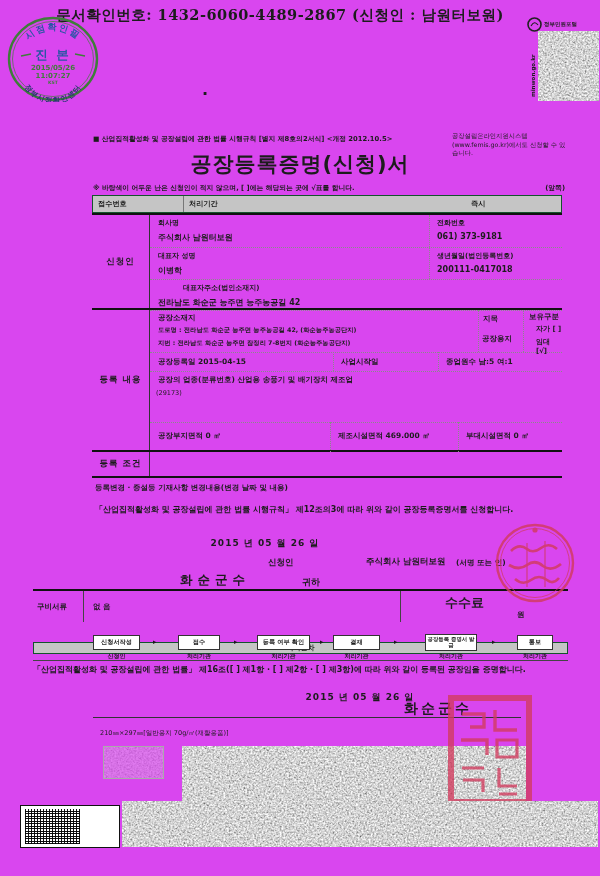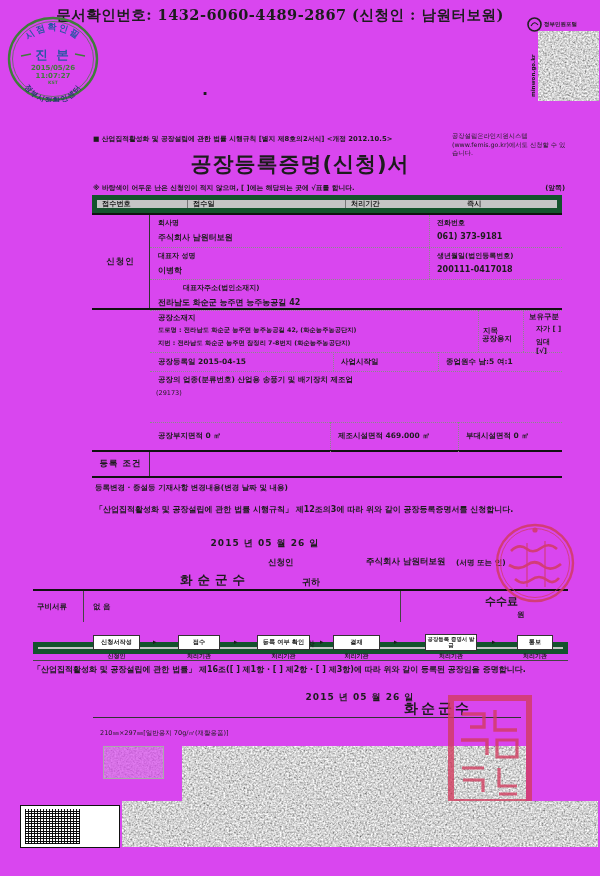--- a/index.html
+++ b/index.html
@@ -4,21 +4,21 @@
 <style>
   html,body{margin:0;padding:0;background:#e8e8e8;}
   .page{position:relative;width:600px;height:876px;background:#d946ef;margin:0 auto;
         font-family:"DejaVu Sans",sans-serif;color:#1c1c1c;overflow:hidden;}
   .abs{position:absolute;}
   .b{font-weight:700;}
   .docnum{font-family:"DejaVu Serif",serif;font-weight:700;font-size:14.5px;letter-spacing:.5px;text-align:center;}
   .small-note{font-size:6.8px;font-weight:700;line-height:1.3;}
   .tiny{font-size:6.3px;line-height:1.35;}
   .title{font-size:21px;font-weight:800;letter-spacing:1px;text-align:center;}
-  .grayrow{background:#c5c5c5;border:5px solid #14532d;box-sizing:border-box;display:flex;align-items:flex-end;font-size:7.2px;font-weight:700;}
+  .grayrow{background:#c5c5c5;border:1px solid #14532d;box-sizing:border-box;display:flex;align-items:flex-end;font-size:7.2px;font-weight:700;}
   .grayrow .cell{padding-left:5px;box-sizing:border-box;height:100%;display:flex;align-items:center;}
   .sect{box-sizing:border-box;border-top:2px solid #111;border-bottom:2px solid #111;}
   .labelcol{position:absolute;left:0;top:0;bottom:0;width:58px;border-right:1.2px solid #333;
             display:flex;align-items:center;justify-content:center;font-size:8.5px;font-weight:700;letter-spacing:1px;box-sizing:border-box;}
   .flab{font-size:7px;font-weight:700;}
   .fval{font-size:8px;font-weight:700;}
   .dot-h{position:absolute;left:0;right:0;border-top:1px dotted #8a8a8a;}
   .dot-v{position:absolute;top:0;bottom:0;border-left:1px dotted #8a8a8a;}
   .sol-v{position:absolute;top:0;bottom:0;border-left:1px solid #444;}
   .f75{font-size:7.5px;font-weight:700;}
@@ -99,21 +99,20 @@
 
   <div class="abs title" style="left:0;right:0;top:150px;">공장등록증명(신청)서</div>
 
   <div class="abs" style="left:93px;top:184px;width:472px;display:flex;justify-content:space-between;">
     <span class="small-note">※ 바탕색이 어두운 난은 신청인이 적지 않으며, [ ]에는 해당되는 곳에 √표를 합니다.</span>
     <span class="small-note">(앞쪽)</span>
   </div>
 
   <div class="abs grayrow" style="left:92px;top:195px;width:470px;height:18px;">
     <div class="cell" style="width:90px;">접수번호</div>
-    <div class="cell" style="width:158px;border-left:1px solid #777;">접수일</div>
     <div class="cell" style="flex:1;border-left:1px solid #777;">처리기간</div>
     <div class="cell" style="width:95px;">즉시</div>
   </div>
 
   <div class="abs sect" style="left:92px;top:213px;width:470px;height:97px;">
     <div class="labelcol">신청인</div>
     <div class="abs" style="left:58px;top:0;right:0;bottom:0;">
       <div class="dot-h" style="top:32px;"></div>
       <div class="dot-h" style="top:64px;"></div>
       <div class="dot-v" style="left:279px;height:64px;bottom:auto;top:0;"></div>
@@ -124,31 +123,32 @@
       <div class="abs flab" style="left:8px;top:36px;">대표자 성명</div>
       <div class="abs fval" style="left:8px;top:50px;">이병학</div>
       <div class="abs flab" style="left:287px;top:36px;">생년월일(법인등록번호)</div>
       <div class="abs fval" style="left:287px;top:50px;">200111-0417018</div>
       <div class="abs flab" style="left:8px;top:68px;margin-left:25px;">대표자주소(법인소재지)</div>
       <div class="abs fval" style="left:8px;top:82px;">전라남도 화순군 능주면 능주농공길 42</div>
     </div>
   </div>
 
   <div class="abs" style="left:92px;top:310px;width:470px;height:142px;border-bottom:2px solid #111;box-sizing:border-box;">
+    <div class="labelcol">등록 내용</div>
     <div class="abs" style="left:58px;top:0;right:0;bottom:0;">
       <div class="dot-h" style="top:0;"></div>
       <div class="dot-h" style="top:42px;"></div>
       <div class="dot-h" style="top:61px;"></div>
       <div class="dot-h" style="top:112px;"></div>
       <div class="dot-v" style="left:328px;top:0;height:42px;bottom:auto;"></div>
       <div class="dot-v" style="left:373px;top:0;height:42px;bottom:auto;"></div>
       <div class="abs f75" style="left:8px;top:3px;">공장소재지</div>
       <div class="abs f63" style="left:8px;top:16px;">도로명 : 전라남도 화순군 능주면 능주농공길 42, (화순능주농공단지)</div>
       <div class="abs f63" style="left:8px;top:29px;">지번 : 전라남도 화순군 능주면 잠정리 7-8번지 (화순능주농공단지)</div>
-      <div class="abs f75" style="left:333px;top:16px;">지목</div>
+      <div class="abs f75" style="left:333px;top:4px;">지목</div>
       <div class="abs f75" style="left:332px;top:24px;">공장용지</div>
       <div class="abs f75" style="left:379px;top:2px;">보유구분</div>
       <div class="abs" style="left:386px;top:14px;font-size:7px;font-weight:600;">자가 [ ]</div>
       <div class="abs" style="left:386px;top:27px;font-size:7px;font-weight:600;">임대 [√]</div>
       <div class="dot-v" style="left:183px;top:42px;height:19px;bottom:auto;"></div>
       <div class="dot-v" style="left:288px;top:42px;height:19px;bottom:auto;"></div>
       <div class="abs f75" style="left:8px;top:47px;">공장등록일 2015-04-15</div>
       <div class="abs f75" style="left:191px;top:47px;">사업시작일</div>
       <div class="abs f75" style="left:296px;top:47px;">종업원수  남:5 여:1</div>
       <div class="abs f75" style="left:8px;top:65px;width:380px;">공장의 업종(분류번호) 산업용 송풍기 및 배기장치 제조업</div>
@@ -186,21 +186,21 @@
   </svg>
 
   <div class="abs" style="left:180px;top:572px;font-size:12.5px;font-weight:800;letter-spacing:5px;">화순군수</div>
   <div class="abs" style="left:302px;top:576px;font-size:9px;font-weight:700;">귀하</div>
 
   <div class="abs" style="left:33px;top:589px;width:535px;height:33px;border-top:2px solid #111;box-sizing:border-box;">
     <div class="sol-v" style="left:50px;"></div>
     <div class="sol-v" style="left:367px;"></div>
     <div class="abs f75" style="left:4px;top:11px;">구비서류</div>
     <div class="abs f75" style="left:60px;top:11px;">없 음</div>
-    <div class="abs" style="left:412px;top:3px;font-size:11px;font-weight:700;margin-left:40px;">수수료</div>
+    <div class="abs" style="left:412px;top:3px;font-size:13px;font-weight:700;">수수료</div>
     <div class="abs f75" style="left:484px;top:19px;">원</div>
   </div>
 
   <div class="abs grayrow" style="left:33px;top:622px;width:535px;height:12px;justify-content:center;font-size:7px;margin-top:20px;">
     <span>처리절차</span>
   </div>
 
   <div class="abs" style="left:33px;top:634px;width:535px;height:27px;border-bottom:1px solid #444;box-sizing:border-box;">
     <div class="flowbox" style="left:60px;top:1px;width:47px;height:15px;">신청서작성</div>
     <div class="arrow" style="left:120px;">▸</div>

